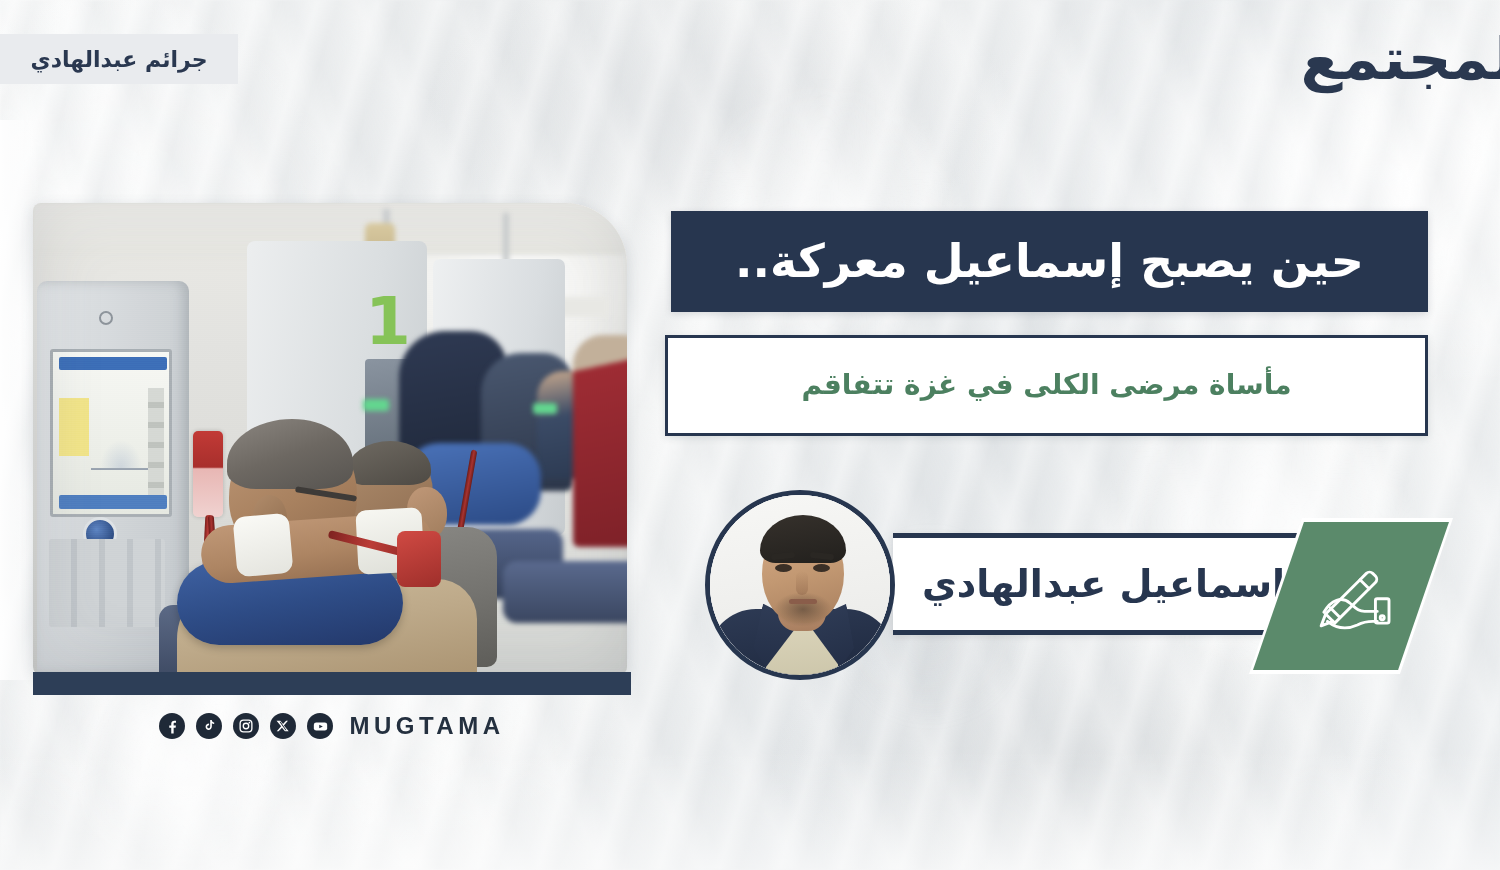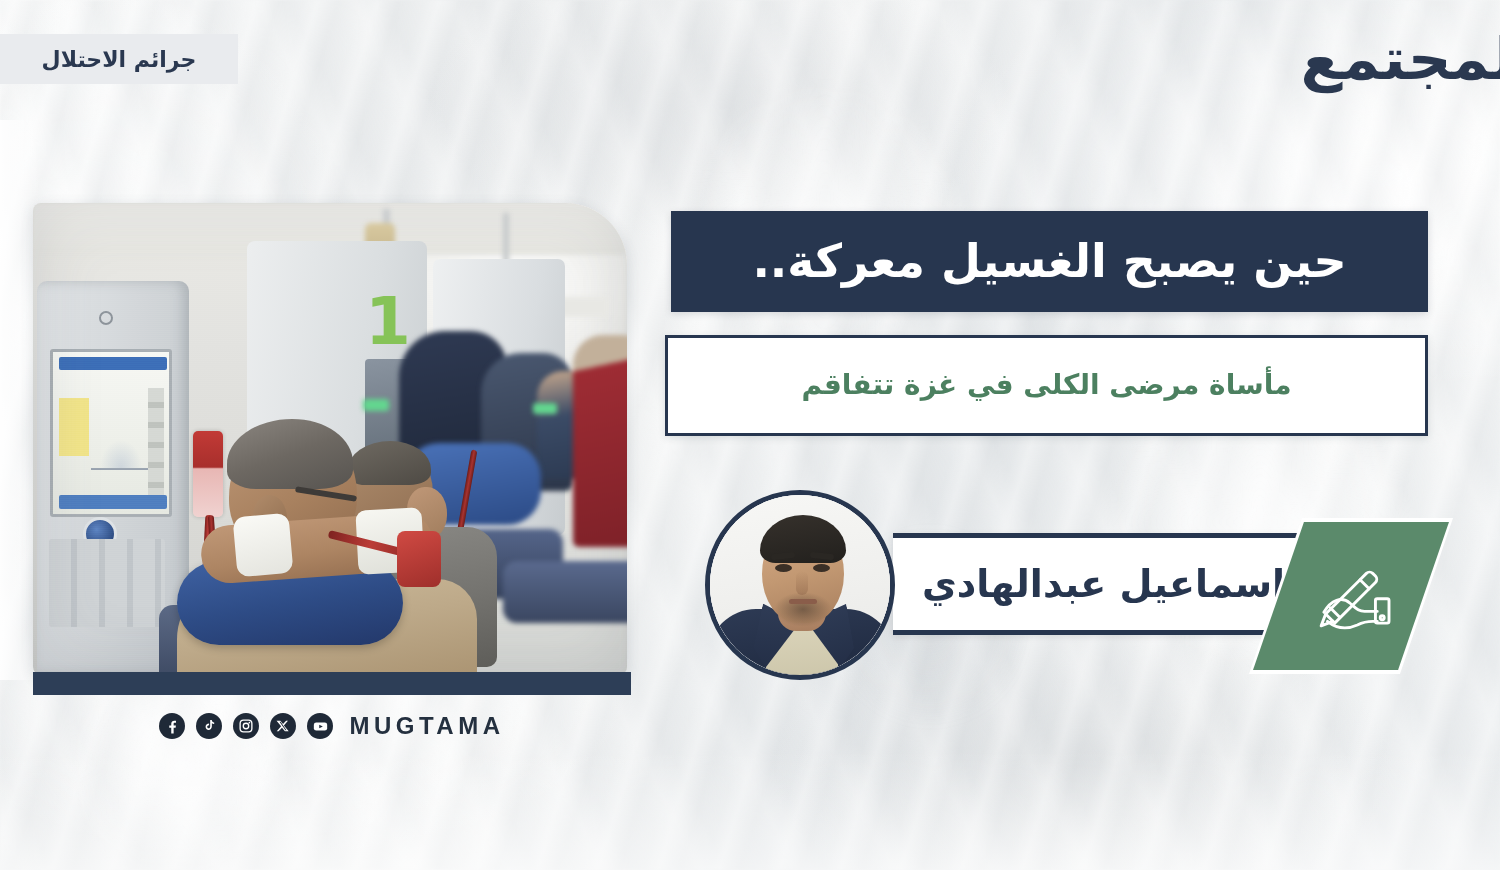--- a/index.html
+++ b/index.html
@@ -608,21 +608,21 @@
 
 <div id="poster">
 
   <div class="bg-base"></div>
   <div class="bg-streaks"></div>
   <div class="bg-clouds"></div>
   <div class="wash-left"></div>
   <div class="wash-bottom"></div>
 
   <div class="category-tag">
-    <span>جرائم الاحتلال</span>
+    <span>جرائم عبدالهادي</span>
   </div>
 
   <div class="brand-logo">
     <span class="calligraphy">المجتمع</span>
   </div>
 
   <div class="photo-frame">
     <div class="photo-canvas">
       <div class="ward-bg"></div>
       <div class="ward-far"></div>
@@ -737,21 +737,21 @@
     <span class="social-icon">
       <svg viewBox="0 0 24 24" width="17" height="17" aria-hidden="true">
         <rect x="2.6" y="6.2" width="18.8" height="11.6" rx="3.4" ry="3.4" fill="#ffffff"></rect>
         <path fill="#1f2937" d="M10.2 9.4l5.1 2.6-5.1 2.6z"></path>
       </svg>
     </span>
     <span class="social-label">MUGTAMA</span>
   </div>
 
   <div class="headline-box">
-    <h1>حين يصبح الغسيل معركة..</h1>
+    <h1>حين يصبح إسماعيل معركة..</h1>
   </div>
 
   <div class="subheadline-box">
     <h2>مأساة مرضى الكلى في غزة تتفاقم</h2>
   </div>
 
   <div class="author-namebar">
     <span class="name">إسماعيل عبدالهادي</span>
   </div>
 

